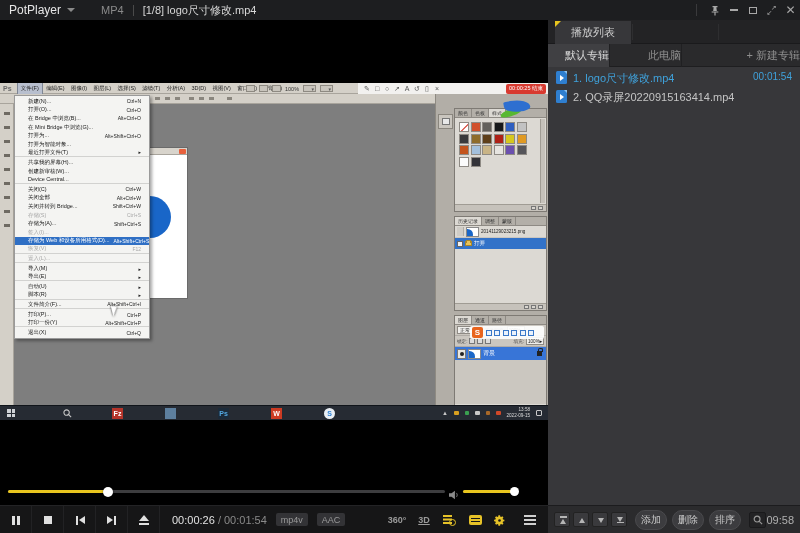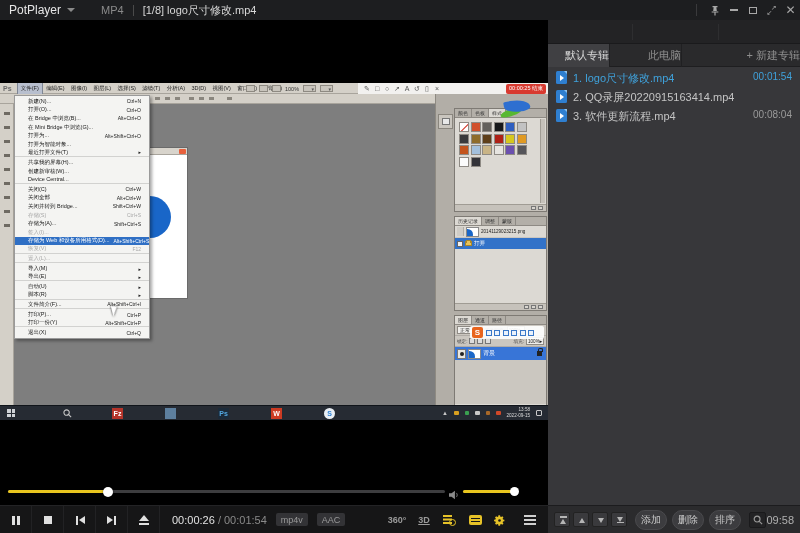--- a/index.html
+++ b/index.html
@@ -625,20 +625,21 @@
         </svg>
     </span>
     <span class="cico cburger">
         <span class="burger"></span>
       </span>
   </div>
 </div>
 
 <div class="ppane">
   <div class="pl-head">
+    <span class="pl-tab">播放列表</span>
     <span class="hdiv" style="left:84px"></span>
     <span class="hdiv" style="left:170px"></span>
   </div>
   <div class="pl-subtabs">
     <span class="pl-subtab">默认专辑</span>
       <span class="pl-subtab">此电脑</span>
       <span class="pl-subtab">+ 新建专辑</span>
   </div>
   <div class="pl-list">
 
@@ -647,25 +648,20 @@
         <span class="name">1. logo尺寸修改.mp4</span>
         <span class="dur">00:01:54</span>
       </div>
 
       <div class="pl-item">
         <span class="fico"></span>
         <span class="name">2. QQ录屏20220915163414.mp4</span>
         <span class="dur"></span>
       </div>
 
-      <div class="pl-item">
-        <span class="fico"></span>
-        <span class="name">3. 软件更新流程.mp4</span>
-        <span class="dur">00:08:04</span>
-      </div>
 
   </div>
   <div class="pl-bottom">
     <span class="abtn a-top"></span>
     <span class="abtn a-up"></span>
     <span class="abtn a-down"></span>
     <span class="abtn a-bot"></span>
     <span class="tbtn">添加</span>
     <span class="tbtn">删除</span>
     <span class="tbtn">排序</span>

